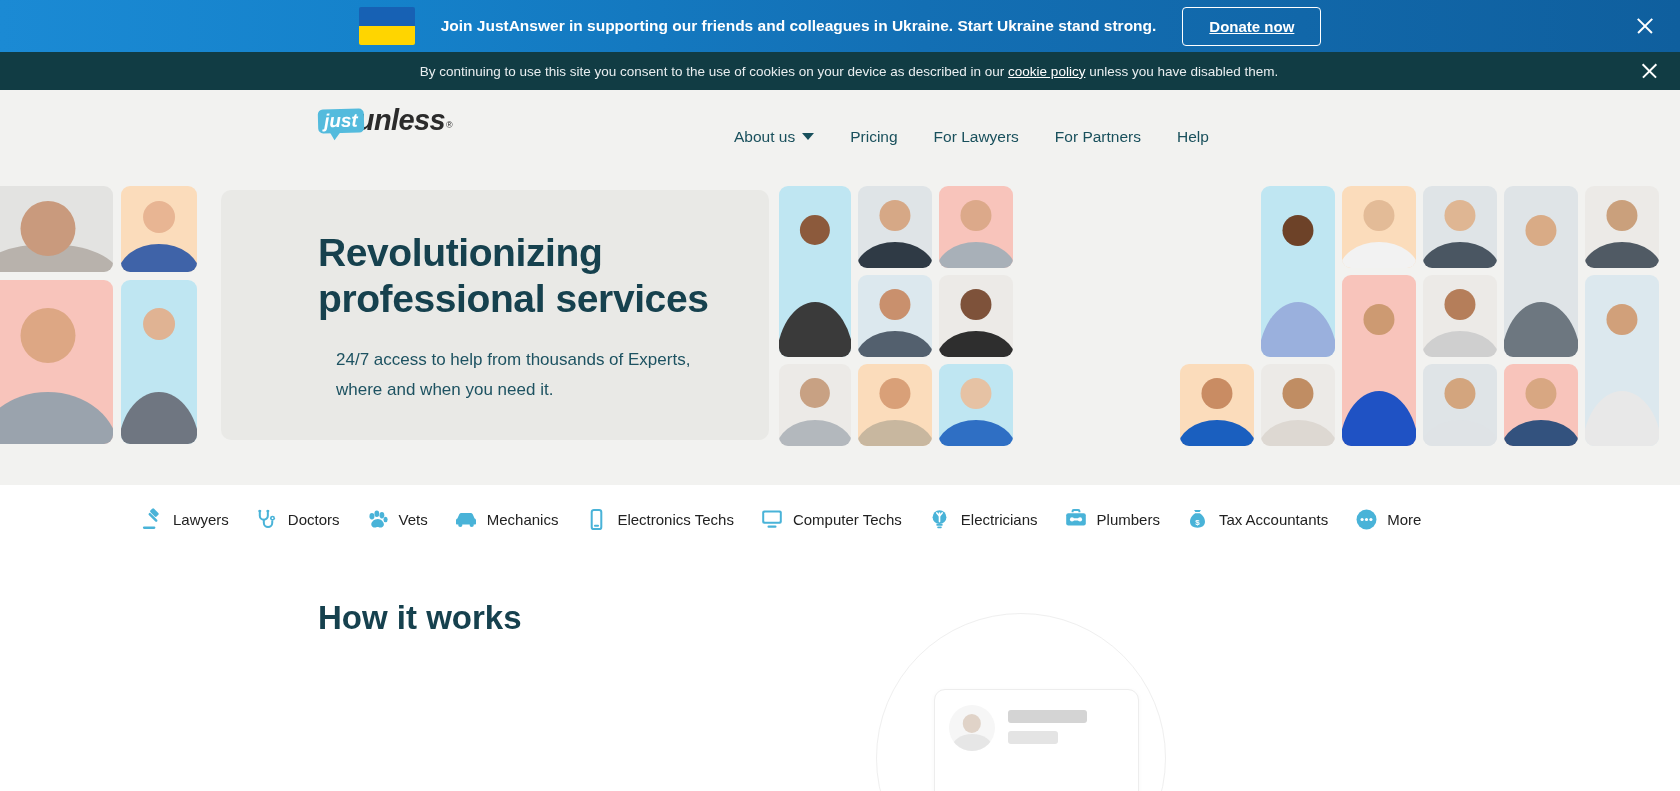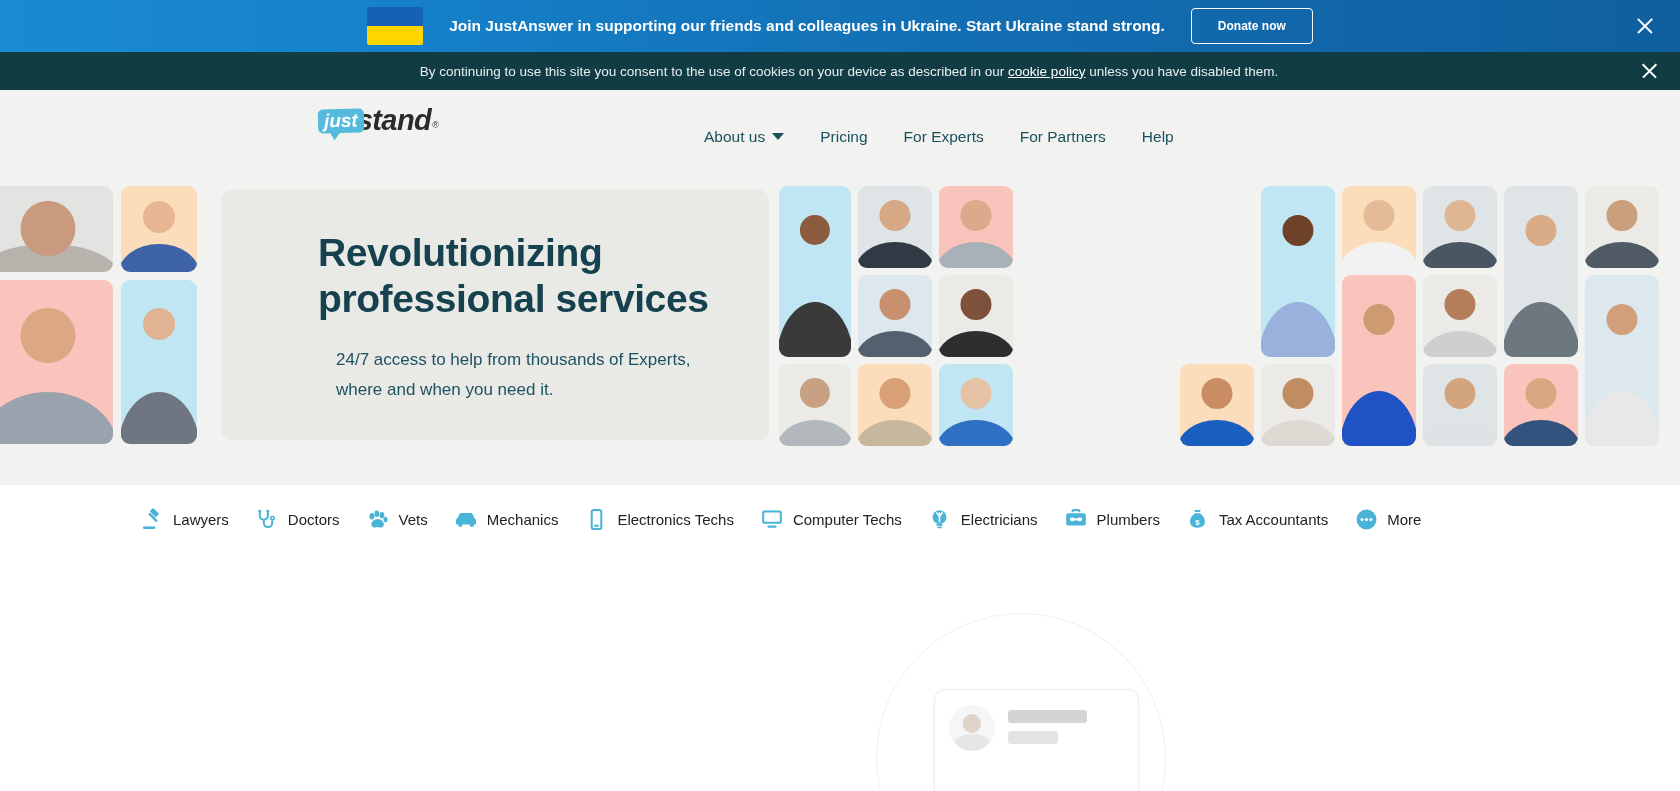--- a/index.html
+++ b/index.html
@@ -33,26 +33,27 @@
     color: #ffffff;
     font-size: 15.5px;
     font-weight: bold;
     white-space: nowrap;
   }
   .donate-btn {
     border: 1.5px solid #ffffff;
     border-radius: 4px;
     background: transparent;
     color: #ffffff;
-    font-size: 12px;
+    font-size: 15px;
     font-weight: bold;
     padding: 10px 26px;
     cursor: pointer;
     font-family: "Liberation Sans", sans-serif;
     white-space: nowrap;
+    text-decoration: underline;
   }
   .banner-close {
     position: absolute;
     right: 24px; top: 50%;
     transform: translateY(-50%);
     width: 22px; height: 22px;
     cursor: pointer;
   }
   .banner-close::before, .banner-close::after {
     content: ""; position: absolute;
@@ -146,21 +147,21 @@
   }
   .logo-reg {
     font-size: 9px;
     color: #2b2b2b;
     margin-left: 1px;
     align-self: flex-end;
     padding-bottom: 3px;
   }
   .nav {
     position: absolute;
-    left: 700px; top: 0;
+    left: 730px; top: 0;
     height: 93px;
     display: flex;
     align-items: center;
     gap: 28px;
   }
   .nav-item {
     color: #19505c;
     font-size: 15.5px;
     cursor: pointer;
     display: flex;
@@ -420,31 +421,31 @@
 <div class="cookie-bar">
   <div class="cookie-text">
     <span>By continuing to use this site you consent to the use of cookies on your device as described in our </span><span class="cookie-link">cookie policy</span><span> unless you have disabled them.</span>
   </div>
   <div class="cookie-close"></div>
 </div>
 
 <div class="site-header">
   <div class="logo">
     <span class="logo-just">just</span>
-    <span class="logo-answer">stand</span>
+    <span class="logo-answer">unless</span>
     <span class="logo-reg">®</span>
   </div>
 
   <div class="nav">
     <div class="nav-item">
       <span>About us</span>
       <span class="caret"></span>
     </div>
     <div class="nav-item">Pricing</div>
-    <div class="nav-item">For Experts</div>
+    <div class="nav-item">For Lawyers</div>
     <div class="nav-item">For Partners</div>
     <div class="nav-item">Help</div>
   </div>
 
   <button class="login-btn">Log in</button>
 </div>
 
 <div class="hero">
 
   <div class="collage collage-left">
@@ -648,20 +649,21 @@
         <circle cx="12" cy="12" r="1.65" fill="#ffffff"></circle>
         <circle cx="16.6" cy="12" r="1.65" fill="#ffffff"></circle>
       </svg>
     </span>
     <span class="cat-label">More</span>
   </div>
 
 </div>
 
 <div class="how-section">
+  <div class="how-title">How it works</div>
   <div class="how-illus">
     <div class="how-ring"></div>
     <div class="how-card">
       <div class="how-avatar">
         <span class="a-head"></span>
           <span class="a-body"></span>
       </div>
       <div class="how-lines">
         <div class="how-line w1"></div>
         <div class="how-line w2"></div>

